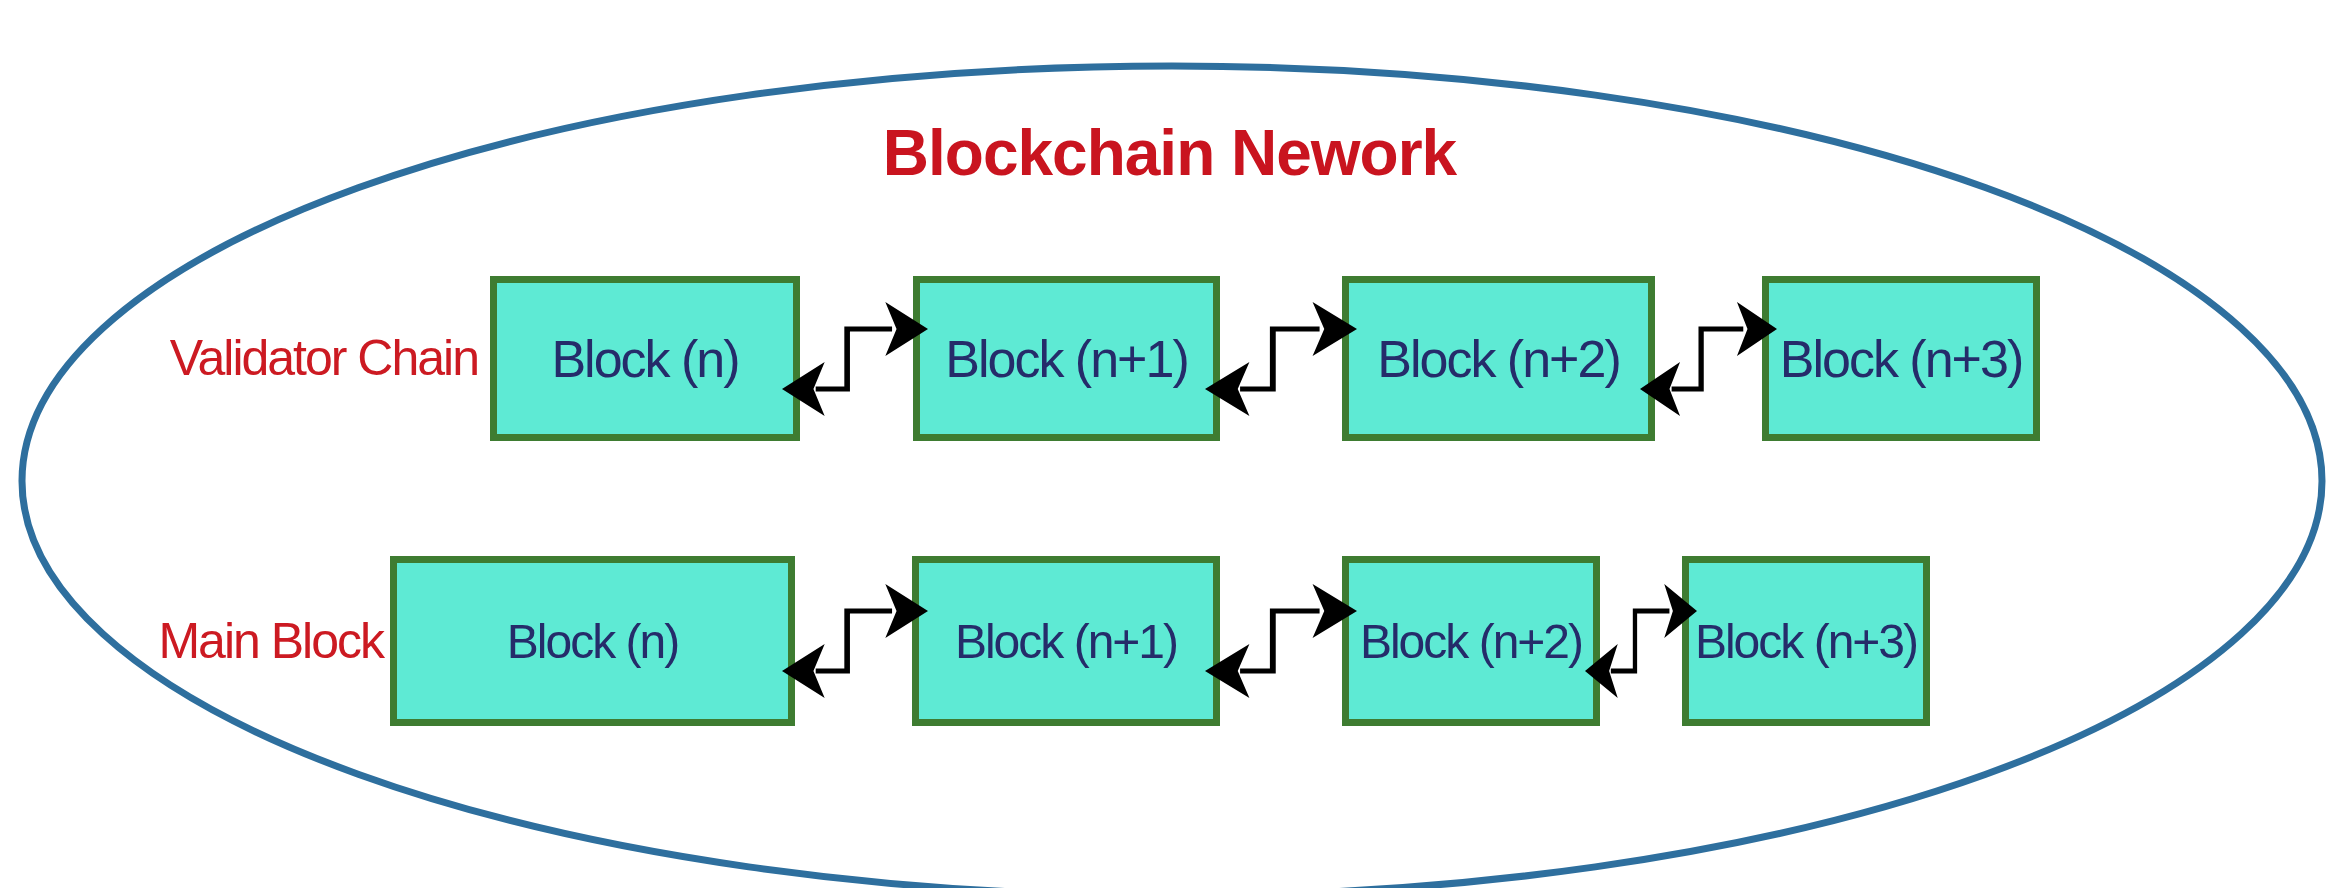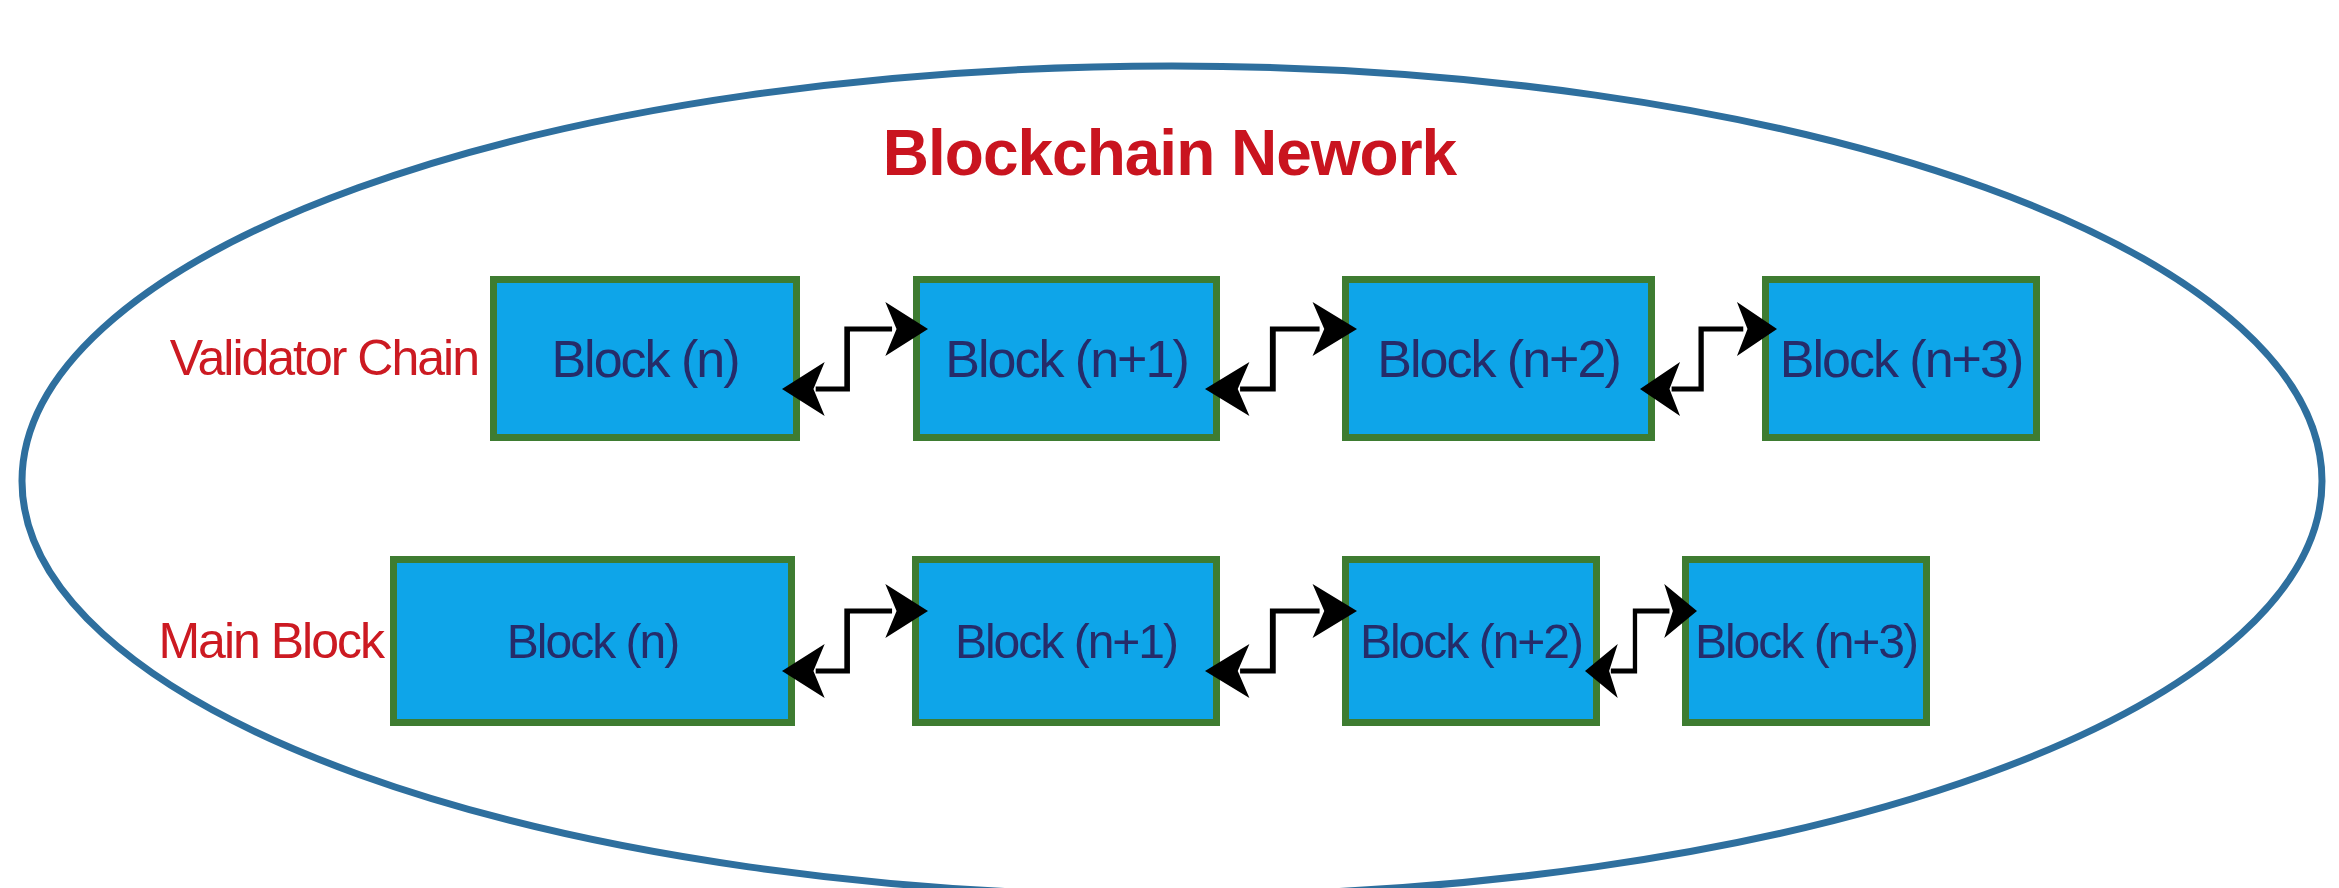--- a/index.html
+++ b/index.html
@@ -24,21 +24,21 @@
     font-size:50px;letter-spacing:-2px;
     color:#cc1a22;
     white-space:nowrap;
   }
   #label-validator{top:240px;width:478px;height:165px;line-height:165px;}
   #label-main{top:520px;width:383px;height:170px;line-height:170px;}
   .block{
     position:absolute;
     box-sizing:border-box;
     border:7px solid #3e7c31;
-    background:#0ea5e9;
+    background:#5eead4;
     display:flex;align-items:center;justify-content:center;
     color:#252c6a;
     white-space:nowrap;
     letter-spacing:-2px;
   }
   .row-top .block, .block.row-top{top:240px;height:165px;font-size:52px;}
   .block.row-bottom{top:520px;height:170px;font-size:48px;}
   
   #blk-v0{left:490px;width:310px;}
   #blk-v1{left:913px;width:307px;}

